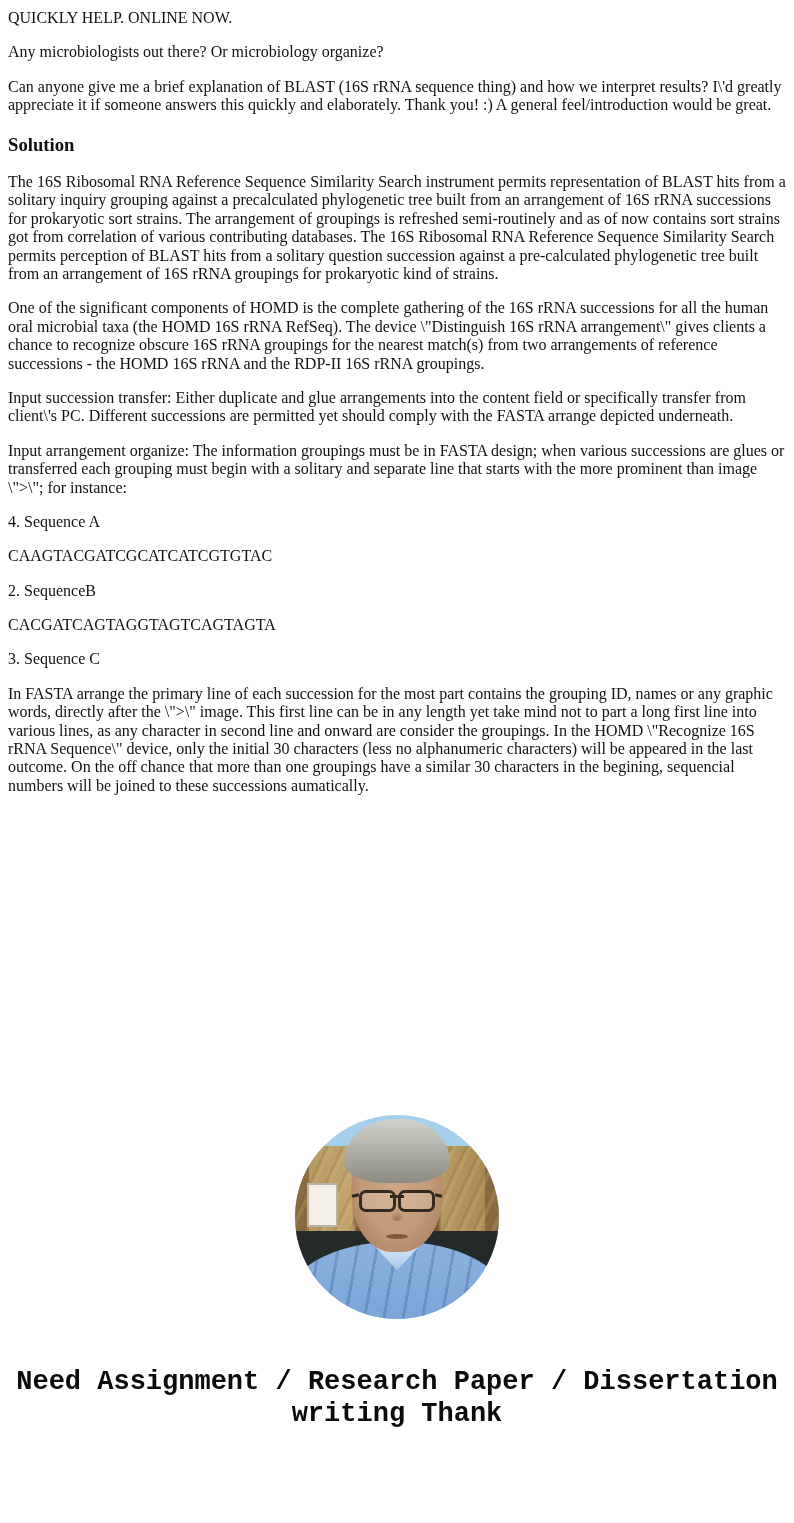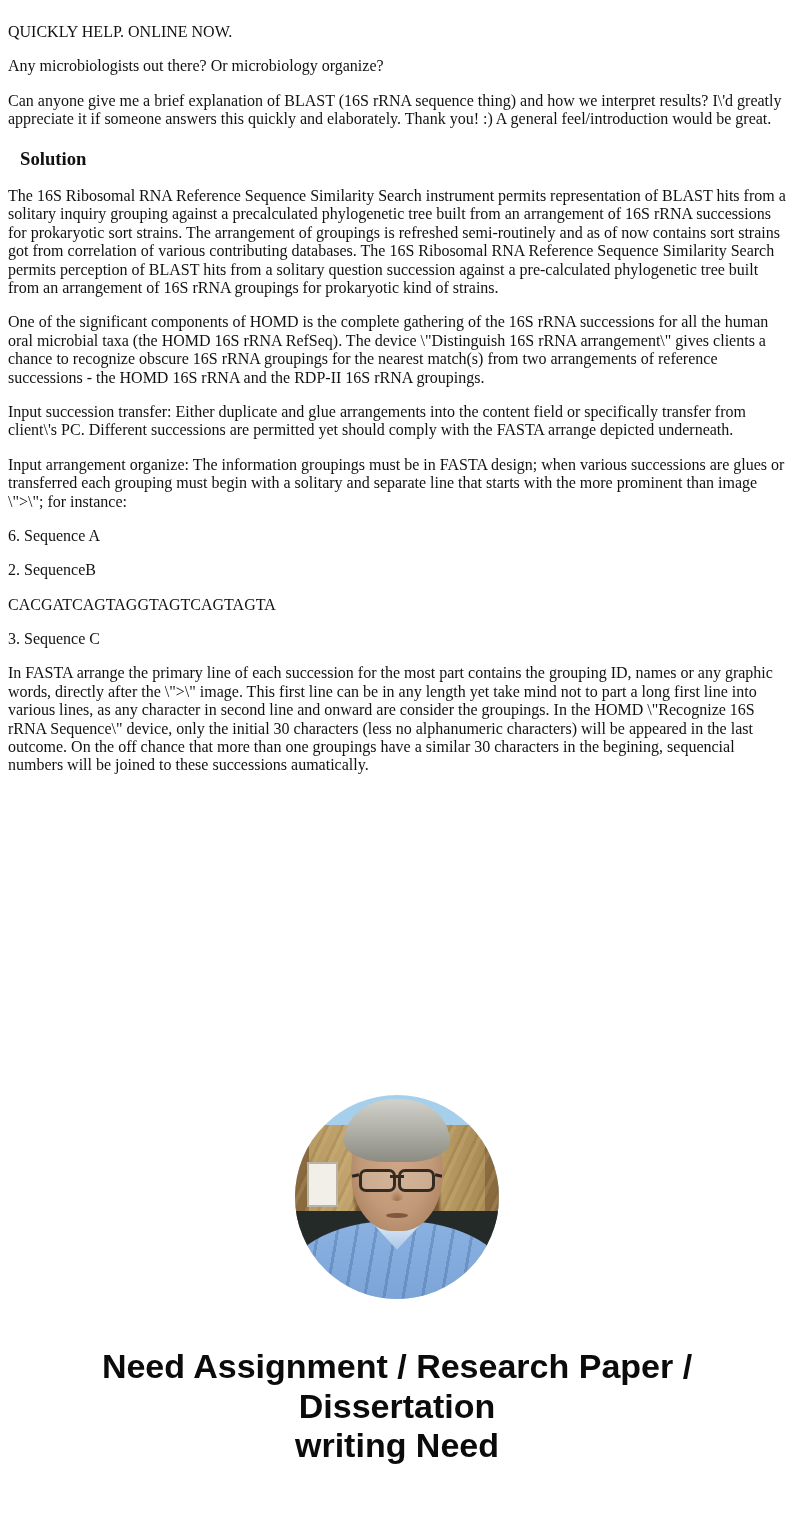--- a/index.html
+++ b/index.html
@@ -15,26 +15,26 @@
     line-height: 1.15;
     color: #111111;
   }
   .doc {
     padding: 8px 8px 8px 8px;
   }
   .doc p {
     margin: 16px 0;
   }
   .doc p.first {
-    margin-top: 15px;
+    margin-top: 1px;
   }
   h3.solution-heading {
     font-size: 18.7px;
     font-weight: bold;
-    margin: 19px 0 18px 12px;
+    margin: 19px 0 18px 0;
     font-family: "Liberation Serif", "DejaVu Serif", serif;
   }
   
   .avatar {
     position: relative;
     width: 204px;
     height: 204px;
     border-radius: 50%;
     overflow: hidden;
     margin: 320px auto 0 auto;
@@ -126,44 +126,45 @@
   }
   .av-mouth {
     left: 44.5%; top: 58%; width: 11%; height: 2.6%;
     background: #83573f;
     border-radius: 46%;
   }
   
   .footer-banner {
     margin: 48px 0 0 0;
     text-align: center;
-    font-family: Liberation Sans, sans-serif;
+    font-family: Liberation Mono, monospace;
     font-weight: bold;
-    font-size: 34px;
+    font-size: 27px;
     line-height: 1.17;
     color: #0b0b0b;
   }
 </style>
 </head>
 <body>
 
 <div class="doc">
 
   <p class="first">QUICKLY HELP. ONLINE NOW.</p>
   <p>Any microbiologists out there? Or microbiology organize?</p>
   <p>Can anyone give me a brief explanation of BLAST (16S rRNA sequence thing) and how we interpret results? I\'d greatly appreciate it if someone answers this quickly and elaborately. Thank you! :) A general feel/introduction would be great.</p>
 
   <h3 class="solution-heading">Solution</h3>
 
   <p>The 16S Ribosomal RNA Reference Sequence Similarity Search instrument permits representation of BLAST hits from a solitary inquiry grouping against a precalculated phylogenetic tree built from an arrangement of 16S rRNA successions for prokaryotic sort strains. The arrangement of groupings is refreshed semi-routinely and as of now contains sort strains got from correlation of various contributing databases. The 16S Ribosomal RNA Reference Sequence Similarity Search permits perception of BLAST hits from a solitary question succession against a pre-calculated phylogenetic tree built from an arrangement of 16S rRNA groupings for prokaryotic kind of strains.</p>
   <p>One of the significant components of HOMD is the complete gathering of the 16S rRNA successions for all the human oral microbial taxa (the HOMD 16S rRNA RefSeq). The device \"Distinguish 16S rRNA arrangement\" gives clients a chance to recognize obscure 16S rRNA groupings for the nearest match(s) from two arrangements of reference successions - the HOMD 16S rRNA and the RDP-II 16S rRNA groupings.</p>
   <p>Input succession transfer: Either duplicate and glue arrangements into the content field or specifically transfer from client\'s PC. Different successions are permitted yet should comply with the FASTA arrange depicted underneath.</p>
   <p>Input arrangement organize: The information groupings must be in FASTA design; when various successions are glues or transferred each grouping must begin with a solitary and separate line that starts with the more prominent than image \"&gt;\"; for instance:</p>
 
-  <p>6. Sequence A</p>
+  <p>4. Sequence A</p>
+  <p>CAAGTACGATCGCATCATCGTGTAC</p>
   <p>2. SequenceB</p>
   <p>CACGATCAGTAGGTAGTCAGTAGTA</p>
   <p>3. Sequence C</p>
 
   <p>In FASTA arrange the primary line of each succession for the most part contains the grouping ID, names or any graphic words, directly after the \"&gt;\" image. This first line can be in any length yet take mind not to part a long first line into various lines, as any character in second line and onward are consider the groupings. In the HOMD \"Recognize 16S rRNA Sequence\" device, only the initial 30 characters (less no alphanumeric characters) will be appeared in the last outcome. On the off chance that more than one groupings have a similar 30 characters in the begining, sequencial numbers will be joined to these successions aumatically.</p>
 
   <div class="avatar" title="circular photo of an elderly man with glasses wearing a blue shirt">
     <div class="av-wall"></div>
     <div class="av-wall-texture"></div>
     <div class="av-frame"></div>
@@ -179,16 +180,16 @@
       <div class="av-bridge"></div>
       <div class="av-temple left"></div>
       <div class="av-temple right"></div>
     </div>
     <div class="av-nose"></div>
     <div class="av-mouth"></div>
   </div>
 
   <div class="footer-banner">
     <span>Need Assignment / Research Paper / Dissertation</span><br>
-    <span>writing Need</span><br>
+    <span>writing Thank</span><br>
   </div>
 
 </div>
 
 </body></html>

